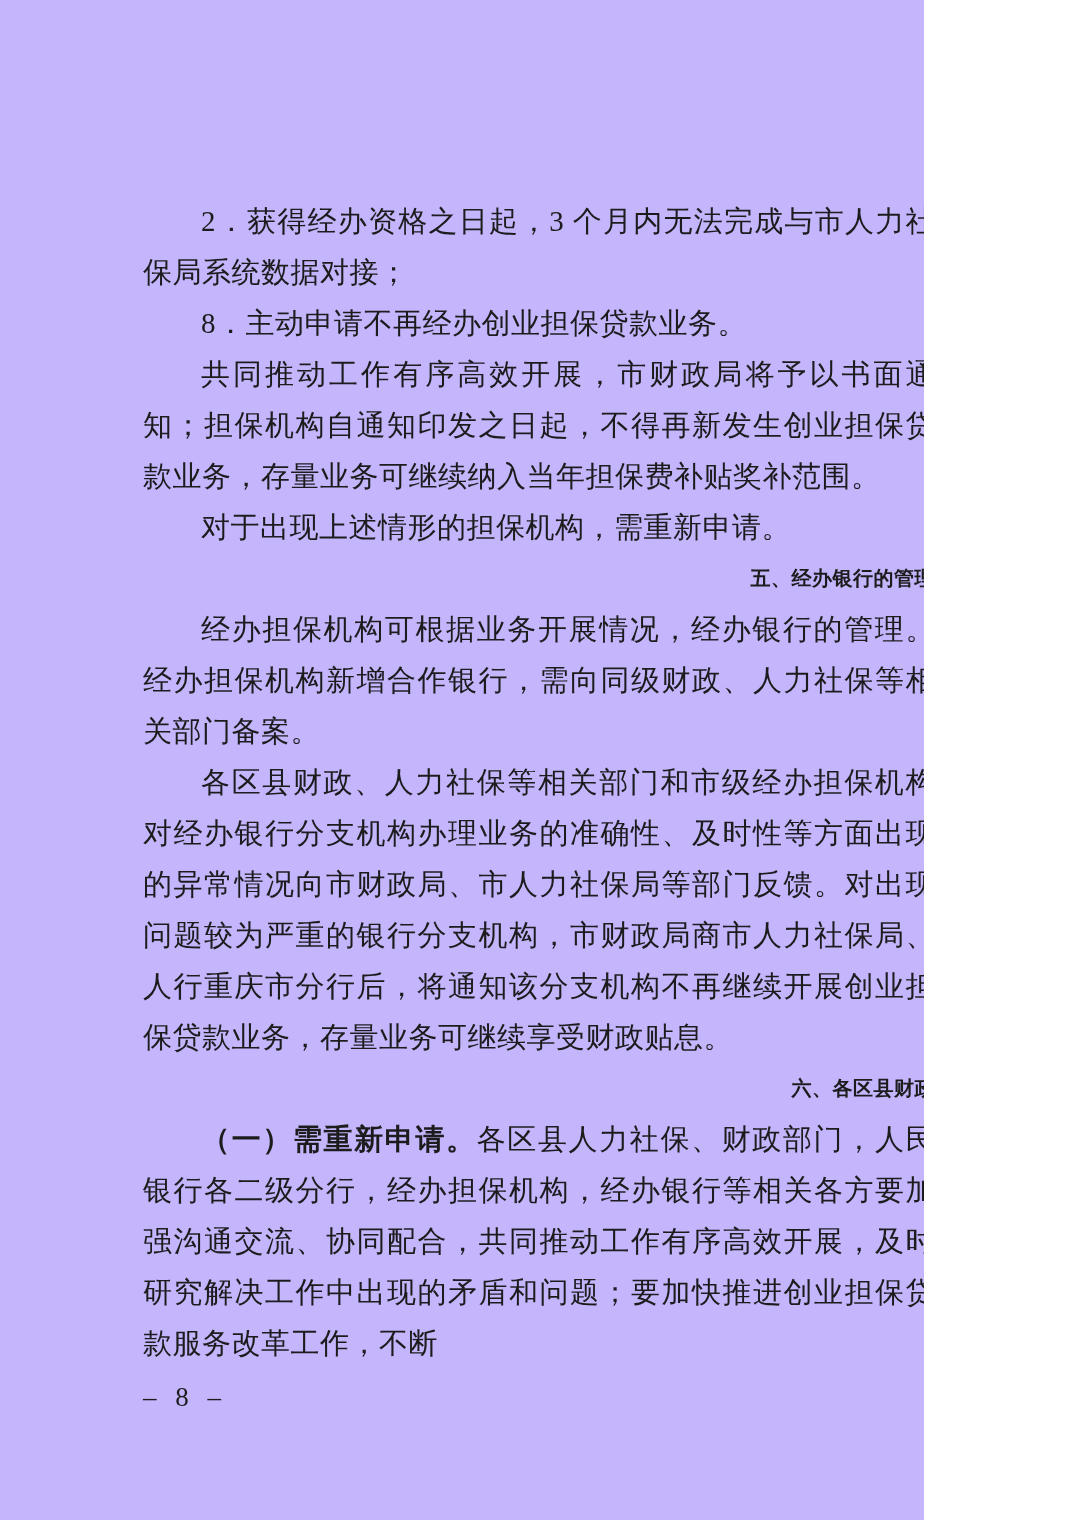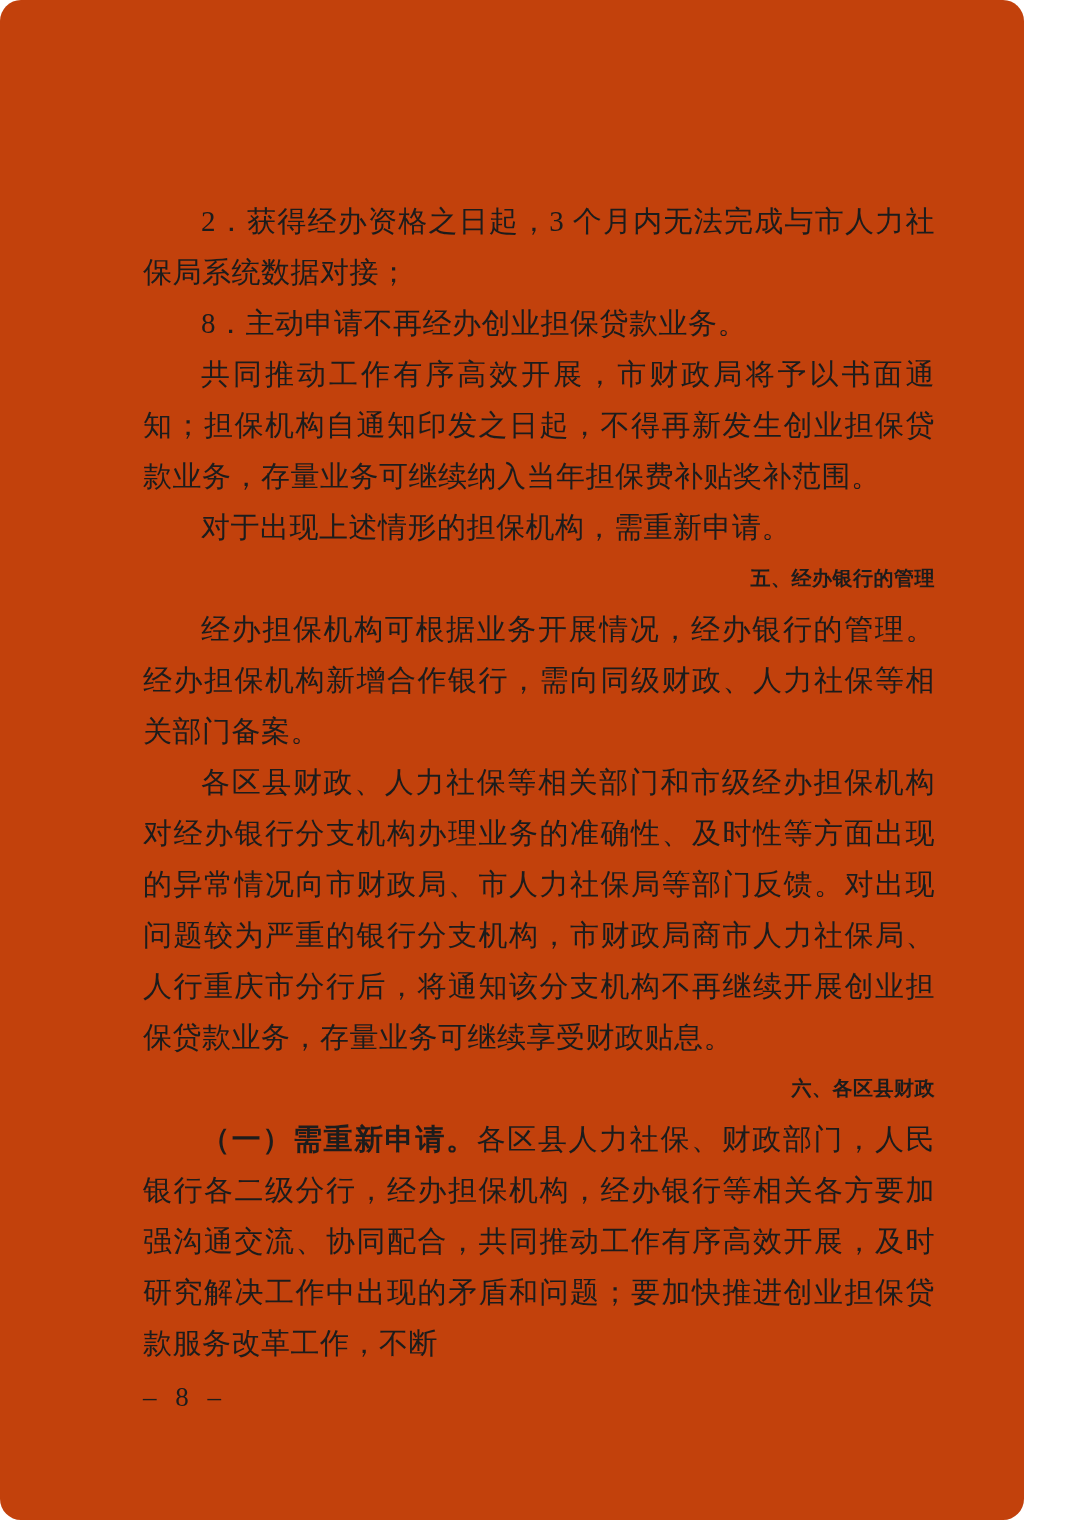--- a/index.html
+++ b/index.html
@@ -2,26 +2,25 @@
 <html lang="zh"><head>
 <meta charset="utf-8">
 <style>
   html, body {
     margin: 0;
     padding: 0;
     background: #ffffff;
   }
   .page {
     position: relative;
-    width: 1024px;
+    width: 924px;
     height: 1520px;
-    background: #c2410c;
+    background: #c4b5fd;
     overflow: hidden;
     color: #1a1a1a;
-    border-radius: 21px;
   }
   .content {
     position: absolute;
     left: 143px;
     top: 196px;
     width: 792px;
     font-family: "Liberation Serif", "DejaVu Serif", serif;
     font-size: 29px;
     line-height: 51px;
     text-align: justify;

